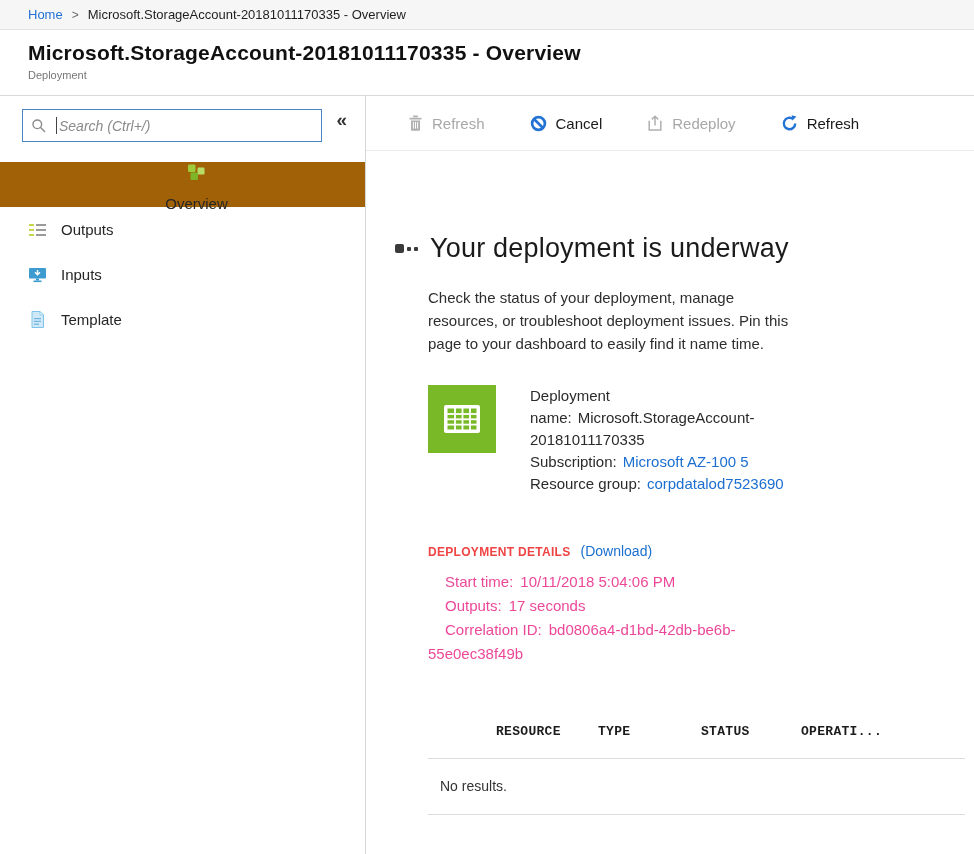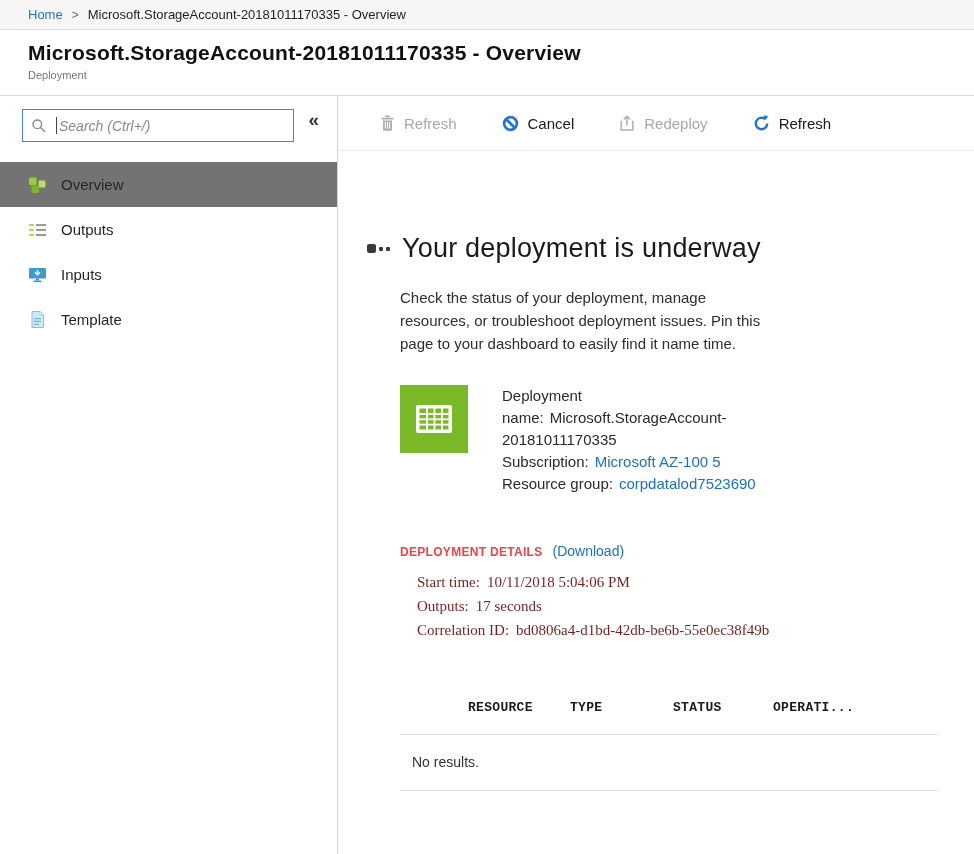--- a/index.html
+++ b/index.html
@@ -14,36 +14,36 @@
   .crumb-sep { color: #6a6a6a; font-size: 12px; }
   .crumb-current { color: #1f1f1f; }
 
   
   .page-header { flex: none; height: 66px; padding: 11px 0 0 28px; background: #fff; border-bottom: 1px solid #d9d9d9; }
   .page-title { font-size: 21px; font-weight: 700; color: #111; letter-spacing: 0.2px; }
   .page-subtitle { font-size: 11px; color: #767676; margin-top: 4px; }
 
   
   .content-row { flex: 1; display: flex; min-height: 0; }
-  .sidebar { width: 338px; flex: none; border-right: 1px solid #d6d6d6; padding-top: 13px; background: #fff; }
+  .sidebar { width: 366px; flex: none; border-right: 1px solid #d6d6d6; padding-top: 13px; background: #fff; }
   .search-row { display: flex; align-items: flex-start; padding: 0 14px 0 22px; }
   .search-box { width: 312px; height: 33px; border: 1.5px solid #4a86c5; background: #fff;
     display: flex; align-items: center; padding: 0 8px; }
   .search-box svg { flex: none; }
   .caret { width: 1px; height: 17px; background: #444; margin-left: 9px; flex: none; }
   .search-input { flex: 1; min-width: 0; border: none; outline: none; background: transparent;
     font-family: "Liberation Sans", sans-serif; font-style: italic; font-size: 14px; color: #1f1f1f; padding-left: 2px; }
   .search-input::placeholder { color: #8a8a8a; font-style: italic; }
   .collapse-btn { margin-left: 10px; margin-top: -3px; background: none; border: none; font-size: 19px;
     font-weight: 700; color: #333; cursor: pointer; line-height: 1; padding: 4px; }
 
   .nav { margin-top: 20px; }
   .nav-item { height: 45px; display: flex; align-items: center; gap: 14px; padding-left: 28px;
     font-size: 15px; color: #262626; cursor: pointer; }
-  .nav-item.selected { background: #737373; }
+  .nav-item.selected { background: #a16207; flex-direction: column; }
   .nav-item .nicon { width: 19px; height: 19px; flex: none; display: flex; }
 
   
   .main { flex: 1; display: flex; flex-direction: column; min-width: 0; background: #fff; }
   .toolbar { flex: none; height: 55px; display: flex; align-items: center; gap: 45px;
     padding-left: 42px; border-bottom: 1px solid #eaeaea; }
   .tbtn { display: flex; align-items: center; gap: 9px; background: none; border: none;
     font-family: "Liberation Sans", sans-serif; font-size: 15px; color: #1a1a1a; cursor: pointer; }
   .tbtn.disabled { color: #a8a8a8; cursor: default; }
   .tbtn svg { flex: none; }
@@ -60,21 +60,21 @@
   .dep-card { margin-top: 30px; display: flex; gap: 34px; }
   .dep-icon { width: 68px; height: 68px; flex: none; }
   .dep-text { width: 274px; font-size: 15px; line-height: 22px; color: #2b2b2b; overflow-wrap: break-word; }
   .dep-text .lbl { color: #2b2b2b; }
   .dep-text .val-dark { color: #2b2b2b; margin-left: 6px; }
   .link { color: #1b6fd0; text-decoration: none; cursor: pointer; margin-left: 6px; }
 
   .details-header { margin-top: 48px; display: flex; align-items: baseline; gap: 10px; }
   .details-label { font-size: 12px; font-weight: 700; color: #ef4444; letter-spacing: 0.3px; }
   .download-link { font-size: 14px; color: #1b6fd0; text-decoration: none; cursor: pointer; text-align: right; }
-  .detail-lines { margin-top: 11px; width: 390px; font-size: 15px; line-height: 24px; color: #7f1d1d; font-family: Liberation Serif, serif; }
+  .detail-lines { margin-top: 11px; width: 390px; font-size: 15px; line-height: 24px; color: #ec4899; }
   .detail-line { text-indent: 17px; overflow-wrap: break-word; }
   .detail-line .dval { margin-left: 7px; }
 
   .results-table { margin-top: 58px; width: 537px; }
   .thead { display: flex; padding-left: 68px; font-size: 13px; font-weight: 700;
     color: #1c1c1c; letter-spacing: 0.3px; font-family: Liberation Mono, monospace; }
   .th-resource { width: 102px; } .th-type { width: 103px; } .th-status { width: 100px; }
   .hrule { border: none; border-top: 1px solid #dcdcdc; margin-top: 19px; }
   .no-results { font-size: 14px; color: #333; padding: 19px 0 20px 12px; }
 </style>

